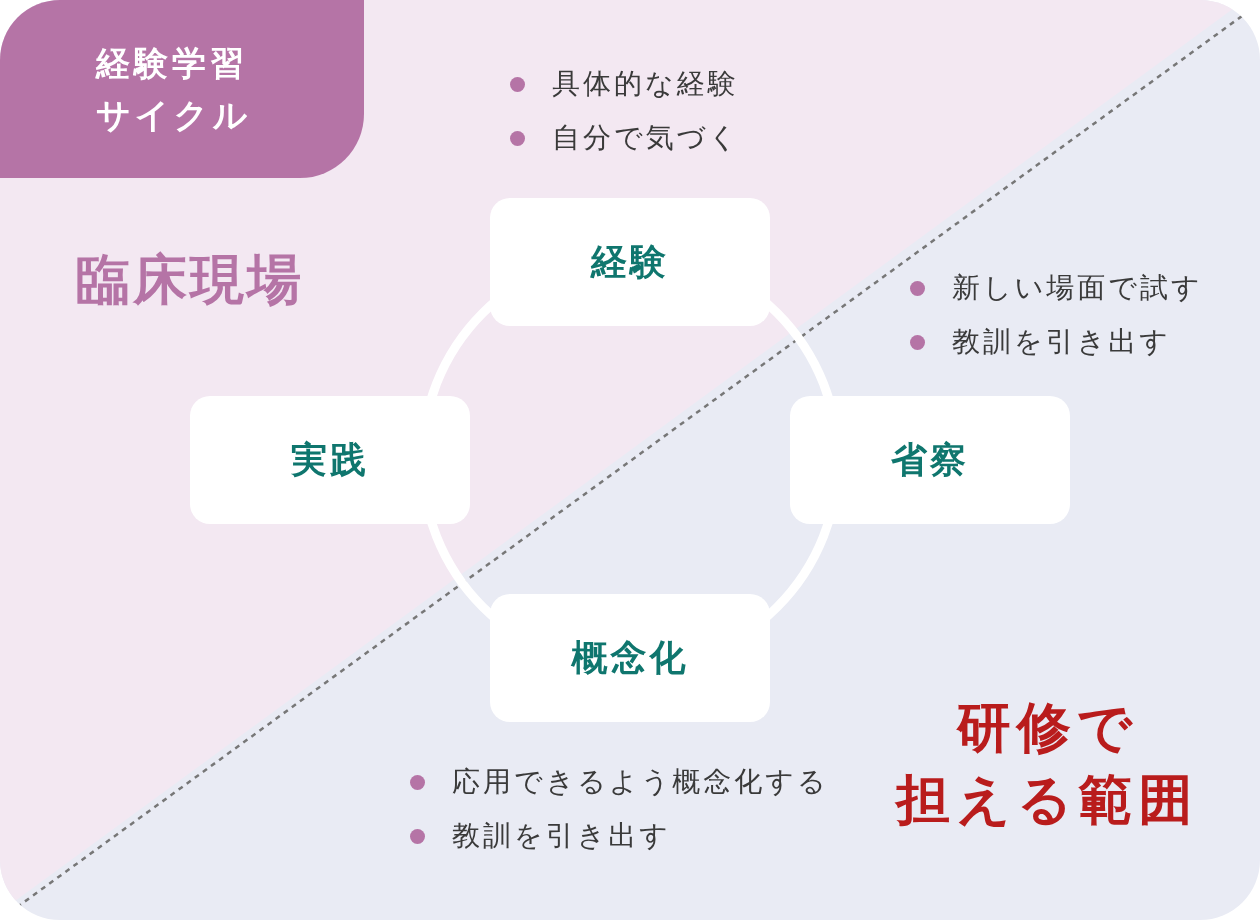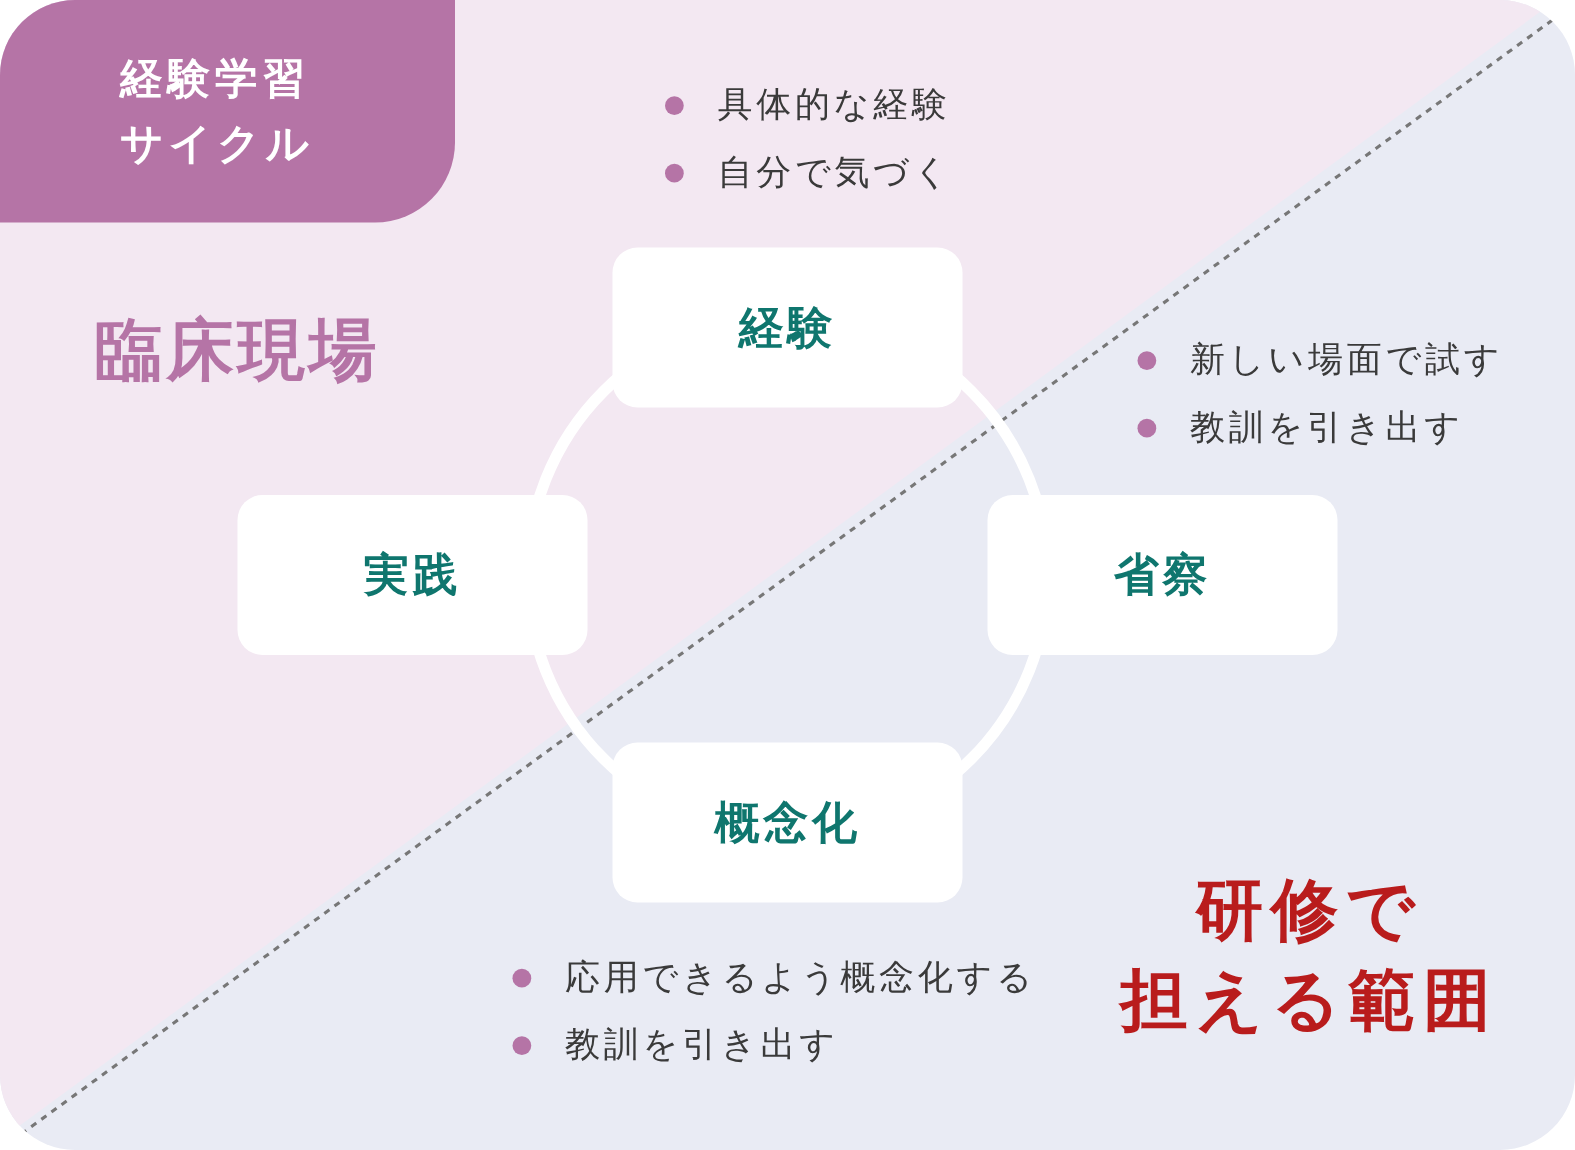--- a/index.html
+++ b/index.html
@@ -48,21 +48,21 @@
   <div class="zone-label zone-training">
     <div>研修で</div>
     <div>担える範囲</div>
   </div>
 
   <div class="node" style="left:490px; top:198px;">経験</div>
   <div class="node" style="left:790px; top:396px;">省察</div>
   <div class="node" style="left:490px; top:594px;">概念化</div>
   <div class="node" style="left:190px; top:396px;">実践</div>
 
-  <ul class="bullets" style="left:532px; top:57px;">
+  <ul class="bullets" style="left:510px; top:57px;">
     <li class="bullet">
       <span class="dot"></span>
       <span>具体的な経験</span>
     </li>
     <li class="bullet">
       <span class="dot"></span>
       <span>自分で気づく</span>
     </li>
   </ul>
 

